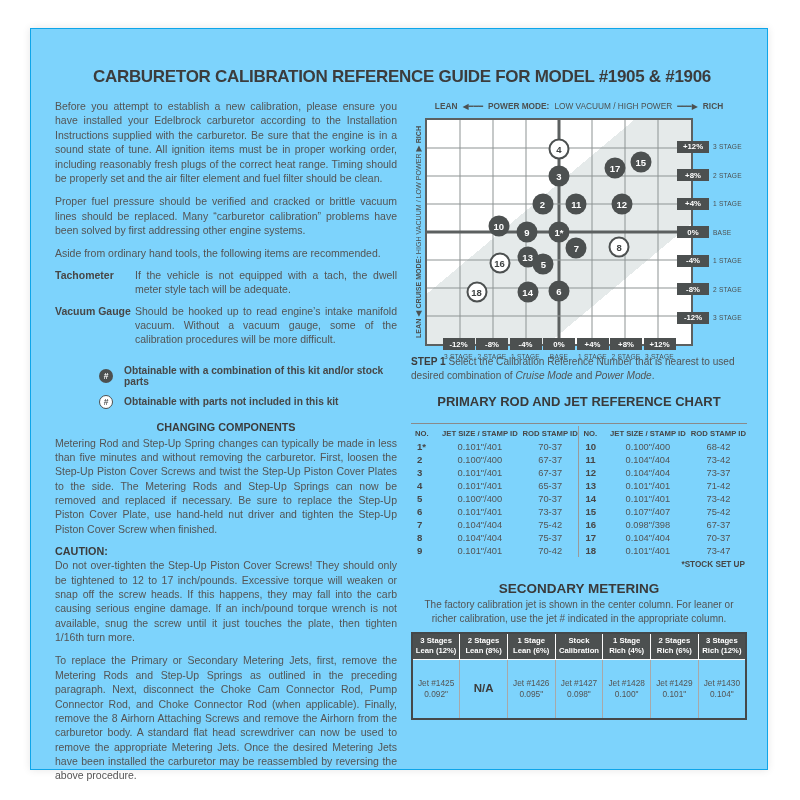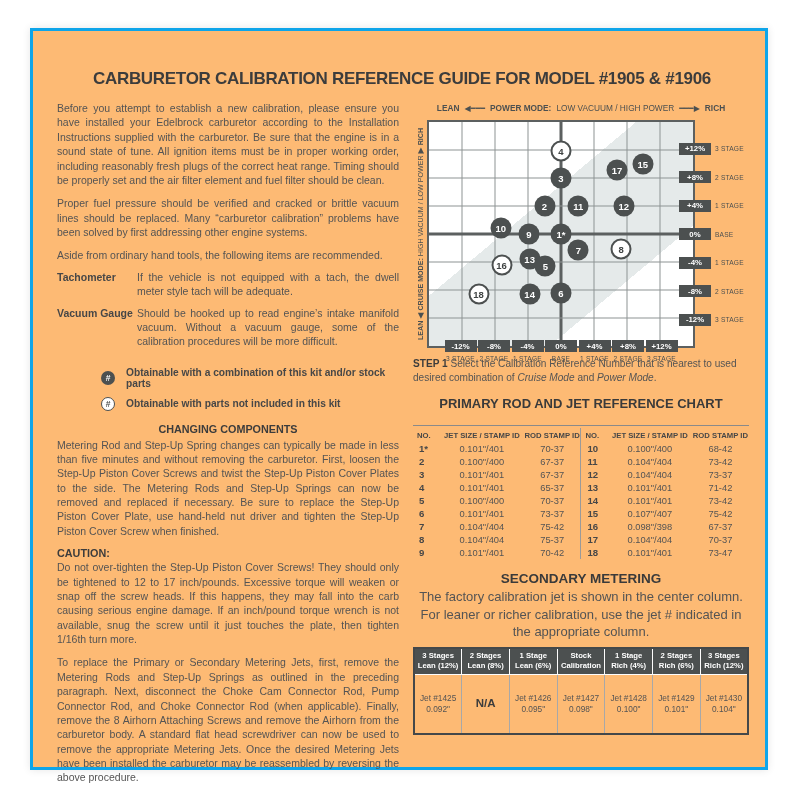--- a/index.html
+++ b/index.html
@@ -1,16 +1,16 @@
 <!DOCTYPE html>
 <html><head>
 <meta charset="utf-8">
 <style>
   html,body{margin:0;padding:0;background:#fff;width:800px;height:800px;font-family:"Liberation Sans",sans-serif;}
-  .sheet{position:absolute;left:30px;top:28px;width:738px;height:742px;background:#fdba74;border:3px solid #0ea5e9;
+  .sheet{position:absolute;left:30px;top:28px;width:738px;height:742px;background:#7dd3fc;border:1px solid #0ea5e9;
          box-shadow:0 0 8px rgba(0,0,0,.10);box-sizing:border-box;padding:34px 18px 0 24px;}
   .title{text-align:center;font-weight:bold;font-size:17px;letter-spacing:-.3px;color:#3c3c3c;margin:4px 0 12px;}
   .columns{display:flex;gap:14px;}
   .col-left{width:342px;flex-shrink:0;}
   .col-right{width:336px;flex-shrink:0;}
   p.body{font-size:10.5px;line-height:1.37;color:#545454;text-align:justify;margin:0 0 9px;}
   h3.center{font-size:10.8px;font-weight:bold;color:#3c3c3c;text-align:center;margin:8px 0 3px;}
   .equip-row{display:flex;font-size:10.5px;line-height:1.35;color:#545454;margin-bottom:8px;}
   .equip-term{width:80px;font-weight:bold;color:#474747;flex-shrink:0;}
   .equip-desc{flex:1;text-align:justify;}
@@ -54,21 +54,21 @@
   .pchart-heading{text-align:center;font-weight:bold;font-size:13px;color:#3a3a3a;border-bottom:1px solid #8a8a8a;padding-bottom:14px;margin:12px 0 0;}
   table.primary{width:100%;border-collapse:collapse;margin-top:2px;}
   table.primary th{font-size:7.7px;color:#474747;padding:3px 0 2px;text-align:center;font-weight:bold;}
   table.primary th.no-h{text-align:left;padding-left:4px;}
   table.primary td{font-size:9.3px;color:#545454;text-align:center;padding:1px 0;}
   table.primary td.num{font-weight:bold;font-size:9.6px;color:#474747;text-align:left;padding-left:6px;}
   .div-left{border-left:1px solid #9a9a9a;}
   .footnote{text-align:right;font-size:8.2px;font-weight:bold;color:#474747;margin-top:3px;padding-right:2px;}
 
   .sec-heading{text-align:center;font-weight:bold;font-size:13.5px;color:#3a3a3a;margin:12px 0 2px;}
-  .sec-intro{font-size:13px;color:#545454;text-align:center;line-height:1.32;margin:0 6px 7px;}
+  .sec-intro{font-size:10px;color:#545454;text-align:center;line-height:1.32;margin:0 6px 7px;}
   table.secondary{width:100%;border-collapse:collapse;border:2px solid #44484a;table-layout:fixed;}
   table.secondary th{background:#4c5050;color:#fff;font-size:7.7px;font-weight:bold;padding:2.5px 0;border:1px solid #fdfdfd;line-height:1.3;}
   table.secondary td{font-size:8.3px;color:#545454;text-align:center;border:1px solid #a8a8a8;padding:18px 0;line-height:1.35;}
   table.secondary td.na{font-weight:bold;font-size:11.5px;color:#3c3c3c;}
 </style>
 </head>
 <body>
 
 <div class="sheet">
   <div class="title">CARBURETOR CALIBRATION REFERENCE GUIDE FOR MODEL #1905 &amp; #1906</div>
@@ -317,20 +317,21 @@
             <tr>
               <td class="num">9</td>
               <td>0.101"/401</td>
               <td>70-42</td>
               <td class="num div-left">18</td>
               <td>0.101"/401</td>
               <td>73-47</td>
             </tr>
           </tbody>
       </table>
+      <div class="footnote">*STOCK SET UP</div>
 
       <div class="sec-heading">SECONDARY METERING</div>
       <div class="sec-intro">The factory calibration jet is shown in the center column. For leaner or richer calibration, use the jet # indicated in the appropriate column.</div>
       <table class="secondary">
         <thead>
             <tr>
               <th>3 Stages<br>Lean (12%)</th>
               <th>2 Stages<br>Lean (8%)</th>
               <th>1 Stage<br>Lean (6%)</th>
               <th>Stock<br>Calibration</th>

